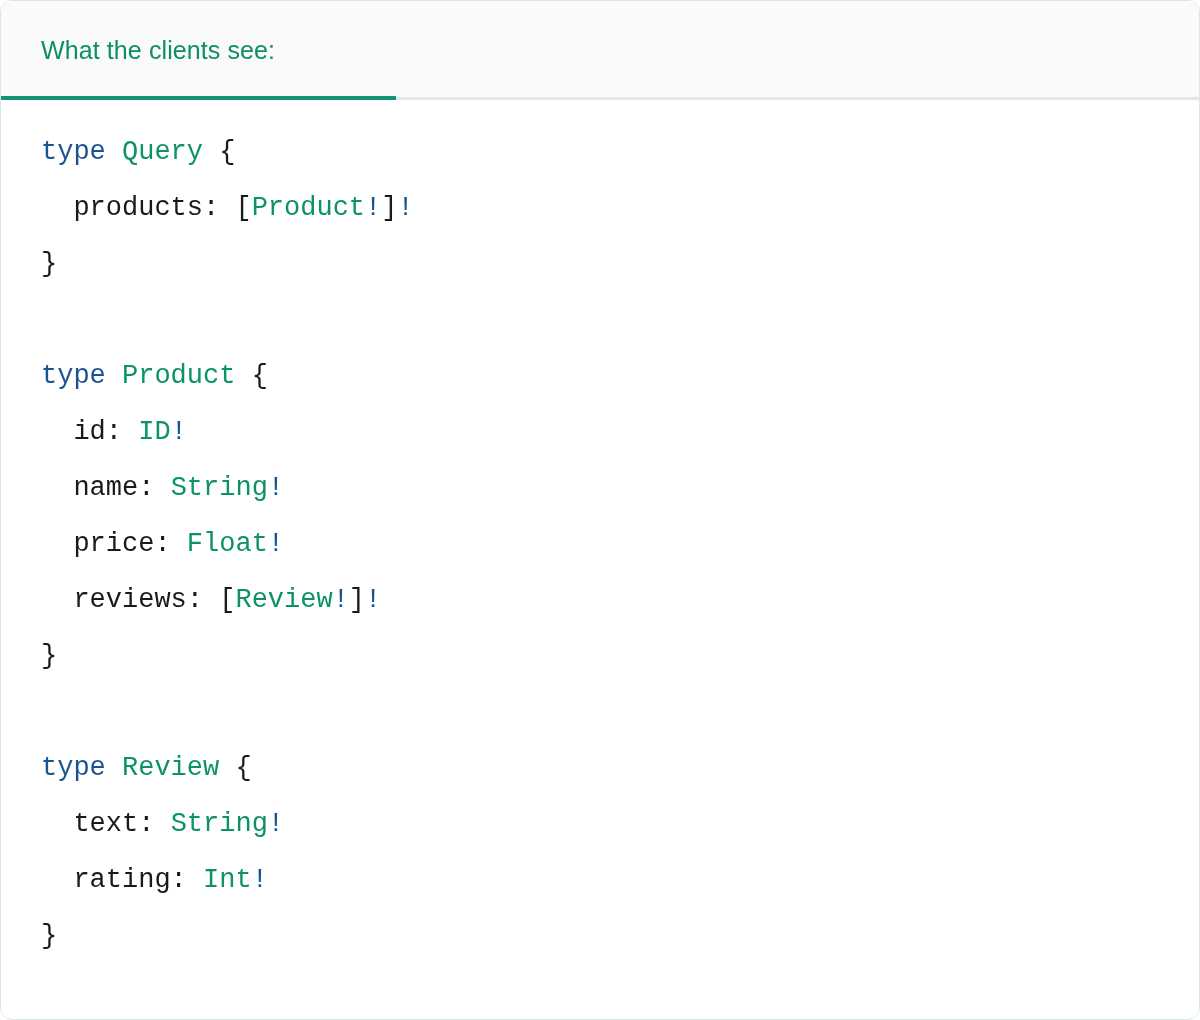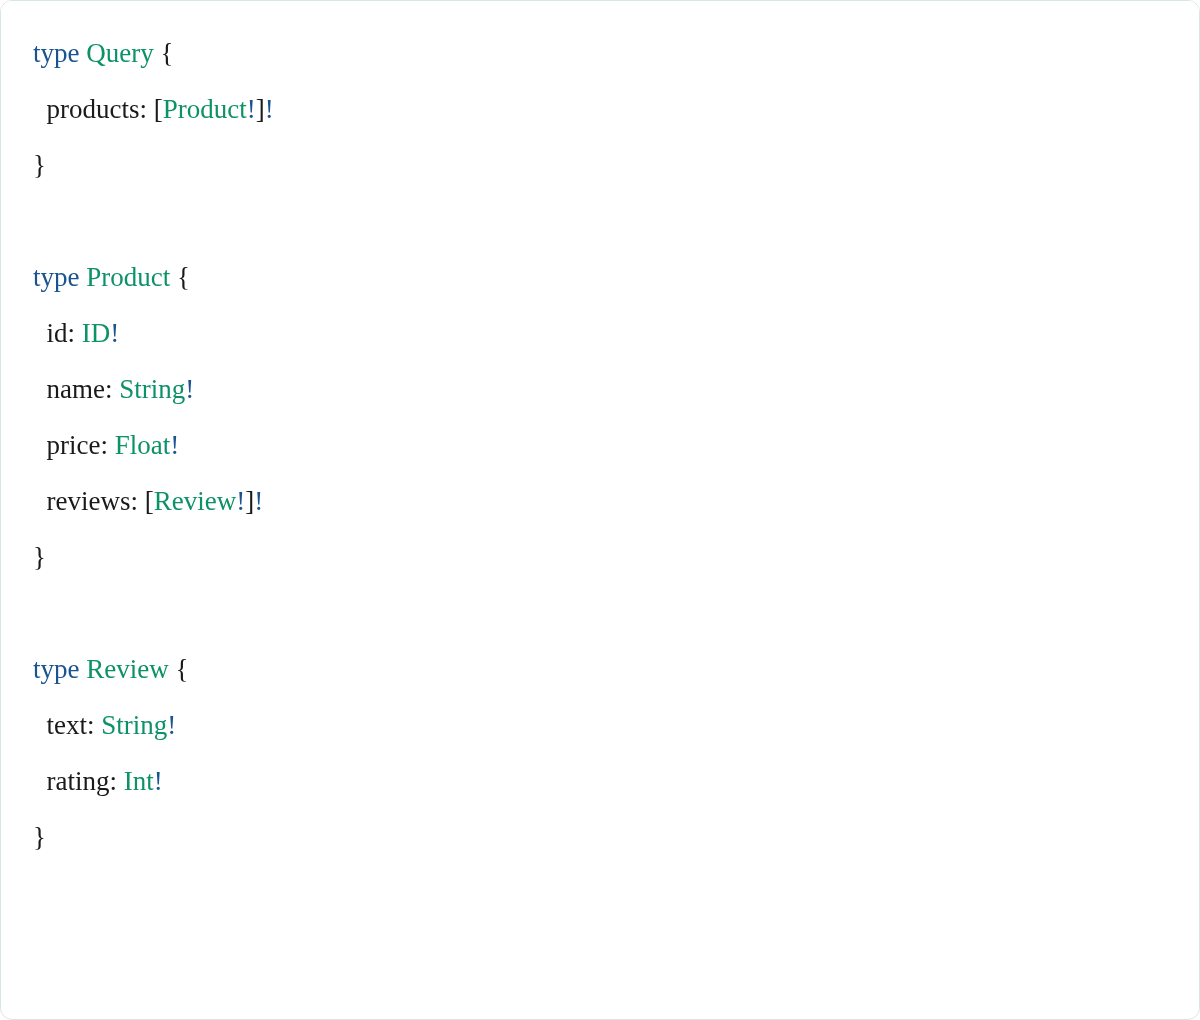--- a/index.html
+++ b/index.html
@@ -71,41 +71,46 @@
 
   
   .code-area {
     background: #ffffff;
     padding: 24px 0 0 0;
     height: 918px;
     overflow: hidden;
   }
 
   .code {
-    font-family: Liberation Serif, serif;
+    font-family: Liberation Mono, monospace;
     font-size: 27px;
     line-height: 56px;
     white-space: pre;
-    padding-left: 32px;
+    padding-left: 40px;
     color: #1a1a1a;
   }
 
   .line { min-height: 56px; }
   .line.blank { height: 56px; }
 
   
   .tok-kw     { color: #1a5490; }   
   .tok-type   { color: #0d9268; }   
   .tok-punct  { color: #1a1a1a; }   
   .tok-field  { color: #1a1a1a; }   
   .tok-bang   { color: #1a5490; }   
 </style>
 </head>
 <body>
 
 <div class="panel">
 
+  <div class="tabbar" style="background: rgb(250, 250, 250);">
+    <button class="tab active">
+      <span class="tab-label" style="color: rgb(13, 143, 102);">What the clients see:</span>
+    </button>
+  </div>
 
   <div class="code-area">
     <div class="code"><div class="line"><span class="tok-kw" style="color: rgb(26, 84, 144);">type</span><span class="tok-punct" style="color: rgb(26, 26, 26);"> </span><span class="tok-type" style="color: rgb(13, 146, 104);">Query</span><span class="tok-punct" style="color: rgb(26, 26, 26);"> </span><span class="tok-punct" style="color: rgb(26, 26, 26);">{</span></div><div class="line"><span class="tok-field" style="color: rgb(26, 26, 26);">  products:</span><span class="tok-punct" style="color: rgb(26, 26, 26);"> </span><span class="tok-punct" style="color: rgb(26, 26, 26);">[</span><span class="tok-type" style="color: rgb(13, 146, 104);">Product</span><span class="tok-bang" style="color: rgb(26, 84, 144);">!</span><span class="tok-punct" style="color: rgb(26, 26, 26);">]</span><span class="tok-bang" style="color: rgb(26, 84, 144);">!</span></div><div class="line"><span class="tok-punct" style="color: rgb(26, 26, 26);">}</span></div><div class="line blank">&nbsp;</div><div class="line"><span class="tok-kw" style="color: rgb(26, 84, 144);">type</span><span class="tok-punct" style="color: rgb(26, 26, 26);"> </span><span class="tok-type" style="color: rgb(13, 146, 104);">Product</span><span class="tok-punct" style="color: rgb(26, 26, 26);"> </span><span class="tok-punct" style="color: rgb(26, 26, 26);">{</span></div><div class="line"><span class="tok-field" style="color: rgb(26, 26, 26);">  id:</span><span class="tok-punct" style="color: rgb(26, 26, 26);"> </span><span class="tok-type" style="color: rgb(13, 146, 104);">ID</span><span class="tok-bang" style="color: rgb(26, 84, 144);">!</span></div><div class="line"><span class="tok-field" style="color: rgb(26, 26, 26);">  name:</span><span class="tok-punct" style="color: rgb(26, 26, 26);"> </span><span class="tok-type" style="color: rgb(13, 146, 104);">String</span><span class="tok-bang" style="color: rgb(26, 84, 144);">!</span></div><div class="line"><span class="tok-field" style="color: rgb(26, 26, 26);">  price:</span><span class="tok-punct" style="color: rgb(26, 26, 26);"> </span><span class="tok-type" style="color: rgb(13, 146, 104);">Float</span><span class="tok-bang" style="color: rgb(26, 84, 144);">!</span></div><div class="line"><span class="tok-field" style="color: rgb(26, 26, 26);">  reviews:</span><span class="tok-punct" style="color: rgb(26, 26, 26);"> </span><span class="tok-punct" style="color: rgb(26, 26, 26);">[</span><span class="tok-type" style="color: rgb(13, 146, 104);">Review</span><span class="tok-bang" style="color: rgb(26, 84, 144);">!</span><span class="tok-punct" style="color: rgb(26, 26, 26);">]</span><span class="tok-bang" style="color: rgb(26, 84, 144);">!</span></div><div class="line"><span class="tok-punct" style="color: rgb(26, 26, 26);">}</span></div><div class="line blank">&nbsp;</div><div class="line"><span class="tok-kw" style="color: rgb(26, 84, 144);">type</span><span class="tok-punct" style="color: rgb(26, 26, 26);"> </span><span class="tok-type" style="color: rgb(13, 146, 104);">Review</span><span class="tok-punct" style="color: rgb(26, 26, 26);"> </span><span class="tok-punct" style="color: rgb(26, 26, 26);">{</span></div><div class="line"><span class="tok-field" style="color: rgb(26, 26, 26);">  text:</span><span class="tok-punct" style="color: rgb(26, 26, 26);"> </span><span class="tok-type" style="color: rgb(13, 146, 104);">String</span><span class="tok-bang" style="color: rgb(26, 84, 144);">!</span></div><div class="line"><span class="tok-field" style="color: rgb(26, 26, 26);">  rating:</span><span class="tok-punct" style="color: rgb(26, 26, 26);"> </span><span class="tok-type" style="color: rgb(13, 146, 104);">Int</span><span class="tok-bang" style="color: rgb(26, 84, 144);">!</span></div><div class="line"><span class="tok-punct" style="color: rgb(26, 26, 26);">}</span></div></div>
   </div>
 
 </div>
 
 </body></html>

